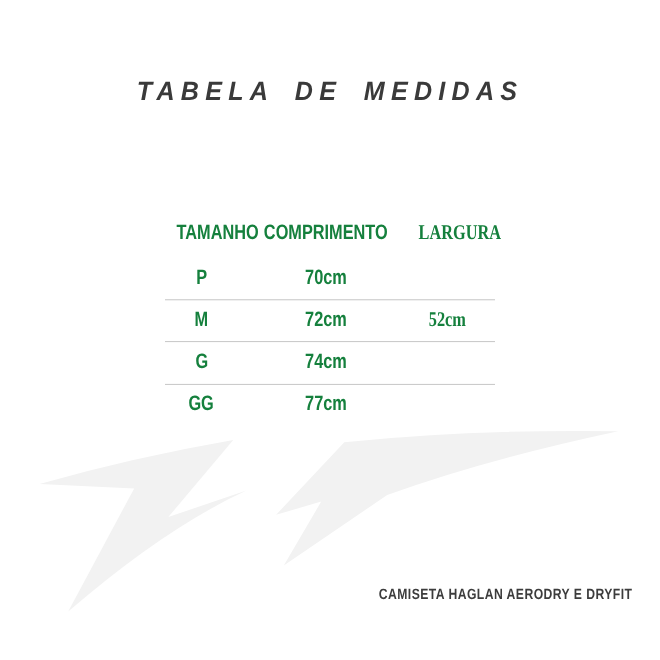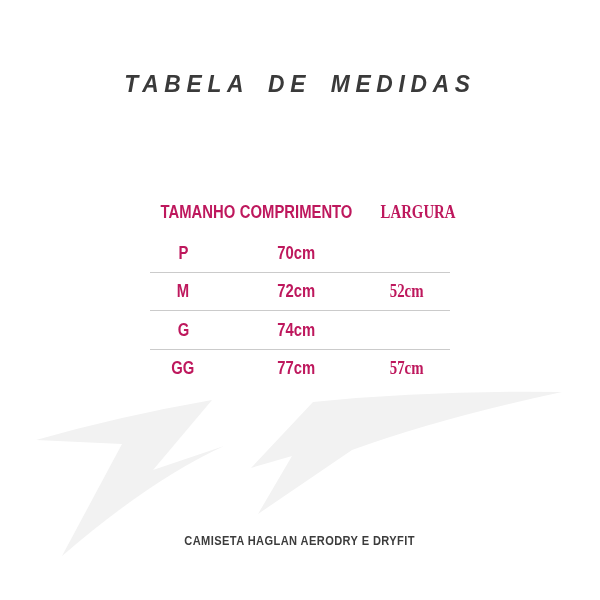--- a/index.html
+++ b/index.html
@@ -38,21 +38,21 @@
     white-space: nowrap;
   }
 
   
   .size-table {
     position: absolute;
     left: 150px;
     top: 190px;
     width: 300px;
     z-index: 2;
-    color: #be185d;
+    color: #15803d;
   }
   .t-row {
     display: grid;
     grid-template-columns: 66px 160px 74px;
     align-items: center;
   }
   .t-head { height: 44px; }
   .t-body-row { height: 37.5px; }
   .t-body-row.lined { border-top: 1px solid #cbcbcb; }
   .cell {
@@ -67,21 +67,21 @@
     transform-origin: 50% 50%;
   }
   .col3 { transform: translateX(-6px); font-family: Liberation Serif, serif; }
 
   
   .caption {
     position: absolute;
     top: 533px;
     left: 0;
     width: 600px;
-    text-align: center;
+    text-align: right;
     font-size: 13.5px;
     font-weight: 700;
     color: #3c3c3c;
     z-index: 2;
     white-space: nowrap;
   }
   .caption > span {
     display: inline-block;
     transform: scaleX(0.82);
     transform-origin: 50% 50%;
@@ -134,21 +134,20 @@
     </div>
 
     <div class="t-row t-body-row lined">
       <div class="cell"><span>G</span></div>
       <div class="cell"><span>74cm</span></div>
     </div>
 
     <div class="t-row t-body-row lined">
       <div class="cell"><span>GG</span></div>
       <div class="cell"><span>77cm</span></div>
-      <div class="cell col3"><span>57cm</span></div>
     </div>
 
   </div>
 
   <div class="caption">
     <span>CAMISETA HAGLAN AERODRY E DRYFIT</span>
   </div>
 
 </div>
 

